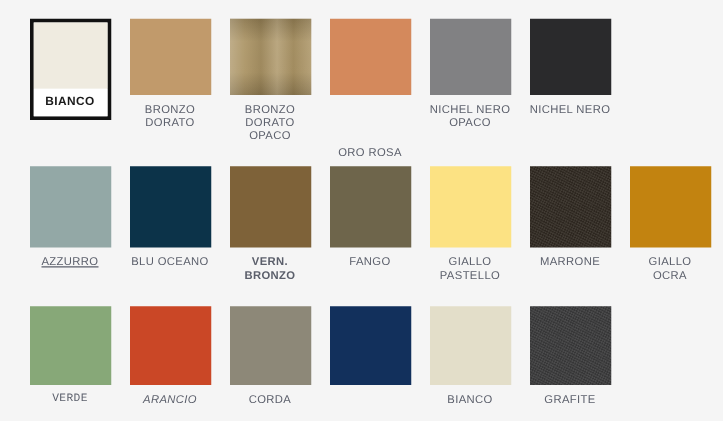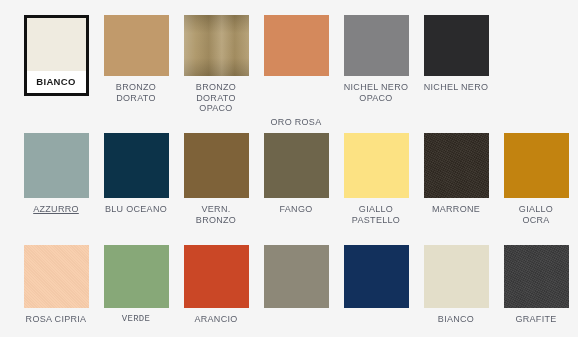--- a/index.html
+++ b/index.html
@@ -195,21 +195,21 @@
       <div class="swatch-cell">
         <div class="swatch-chip">
           <div class="chip-fill" style="background-color: rgb(12, 51, 73);"></div>
         </div>
         <div class="swatch-label" style="color: rgb(91, 95, 107);">BLU OCEANO</div>
       </div>
       <div class="swatch-cell">
         <div class="swatch-chip">
           <div class="chip-fill" style="background-color: rgb(126, 98, 57);"></div>
         </div>
-        <div class="swatch-label" style="color: rgb(91, 95, 107);">VERN.
+        <div class="swatch-label" style="color: rgb(91, 95, 107); font-weight: bold;">VERN.
 BRONZO</div>
       </div>
       <div class="swatch-cell">
         <div class="swatch-chip">
           <div class="chip-fill" style="background-color: rgb(110, 101, 75);"></div>
         </div>
         <div class="swatch-label" style="color: rgb(91, 95, 107);">FANGO</div>
       </div>
       <div class="swatch-cell">
         <div class="swatch-chip">
@@ -228,40 +228,35 @@
         <div class="swatch-chip">
           <div class="chip-fill" style="background-color: rgb(194, 131, 16);"></div>
         </div>
         <div class="swatch-label" style="color: rgb(91, 95, 107);">GIALLO
 OCRA</div>
       </div>
     </div>
     <div class="swatch-row" data-row="2">
       <div class="swatch-cell">
         <div class="swatch-chip">
-          <div class="chip-fill tex-speckle" style="background-color: rgb(248, 205, 171);"></div>
-        </div>
-        <div class="swatch-label" style="color: rgb(91, 95, 107);">ROSA CIPRIA</div>
-      </div>
-      <div class="swatch-cell">
-        <div class="swatch-chip">
           <div class="chip-fill" style="background-color: rgb(135, 168, 120);"></div>
         </div>
         <div class="swatch-label" style="color: rgb(91, 95, 107); font-family: Liberation Mono, monospace;">VERDE</div>
       </div>
       <div class="swatch-cell">
         <div class="swatch-chip">
           <div class="chip-fill" style="background-color: rgb(202, 71, 38);"></div>
         </div>
-        <div class="swatch-label" style="color: rgb(91, 95, 107);">ARANCIO</div>
+        <div class="swatch-label" style="color: rgb(91, 95, 107); font-style: italic;">ARANCIO</div>
       </div>
       <div class="swatch-cell">
         <div class="swatch-chip">
           <div class="chip-fill" style="background-color: rgb(141, 136, 120);"></div>
         </div>
+        <div class="swatch-label" style="color: rgb(91, 95, 107);">CORDA</div>
       </div>
       <div class="swatch-cell">
         <div class="swatch-chip">
           <div class="chip-fill" style="background-color: rgb(18, 48, 92);"></div>
         </div>
       </div>
       <div class="swatch-cell">
         <div class="swatch-chip">
           <div class="chip-fill" style="background-color: rgb(227, 222, 201);"></div>
         </div>

